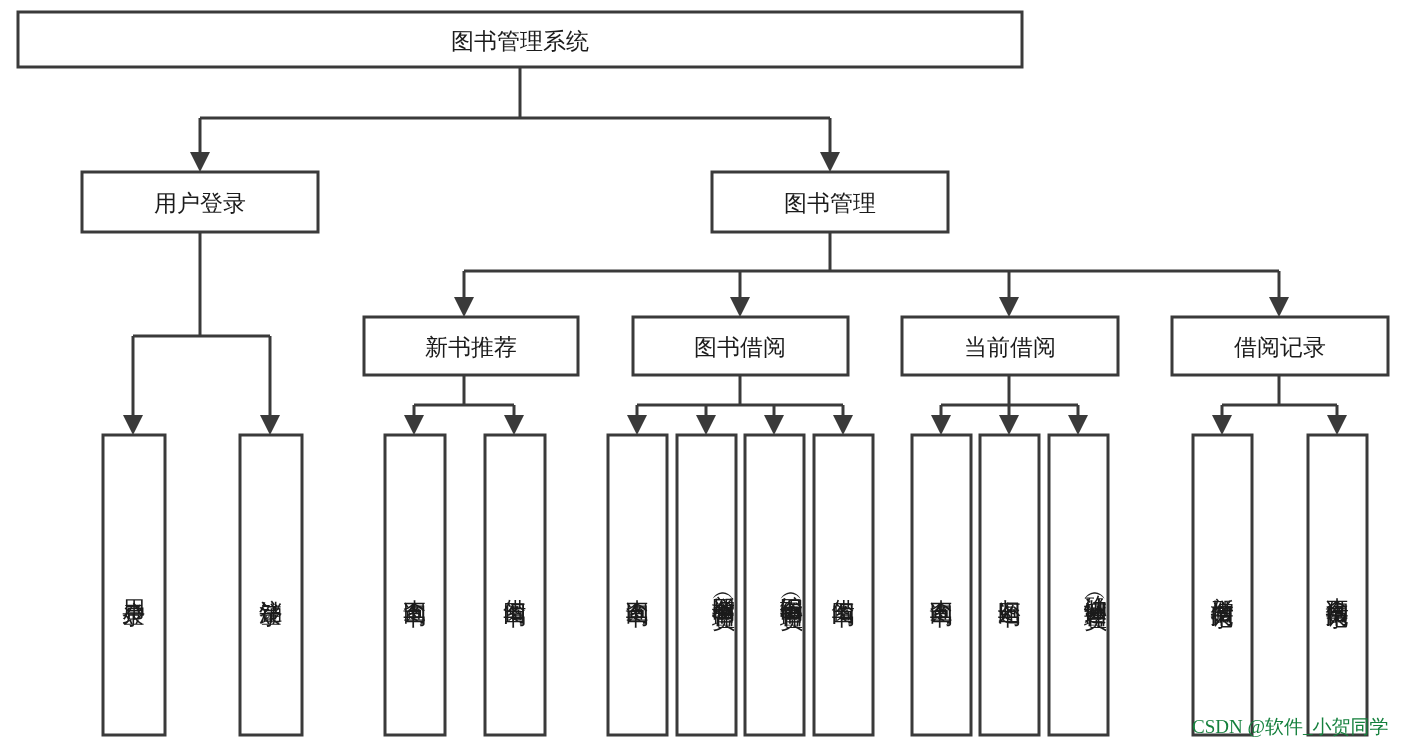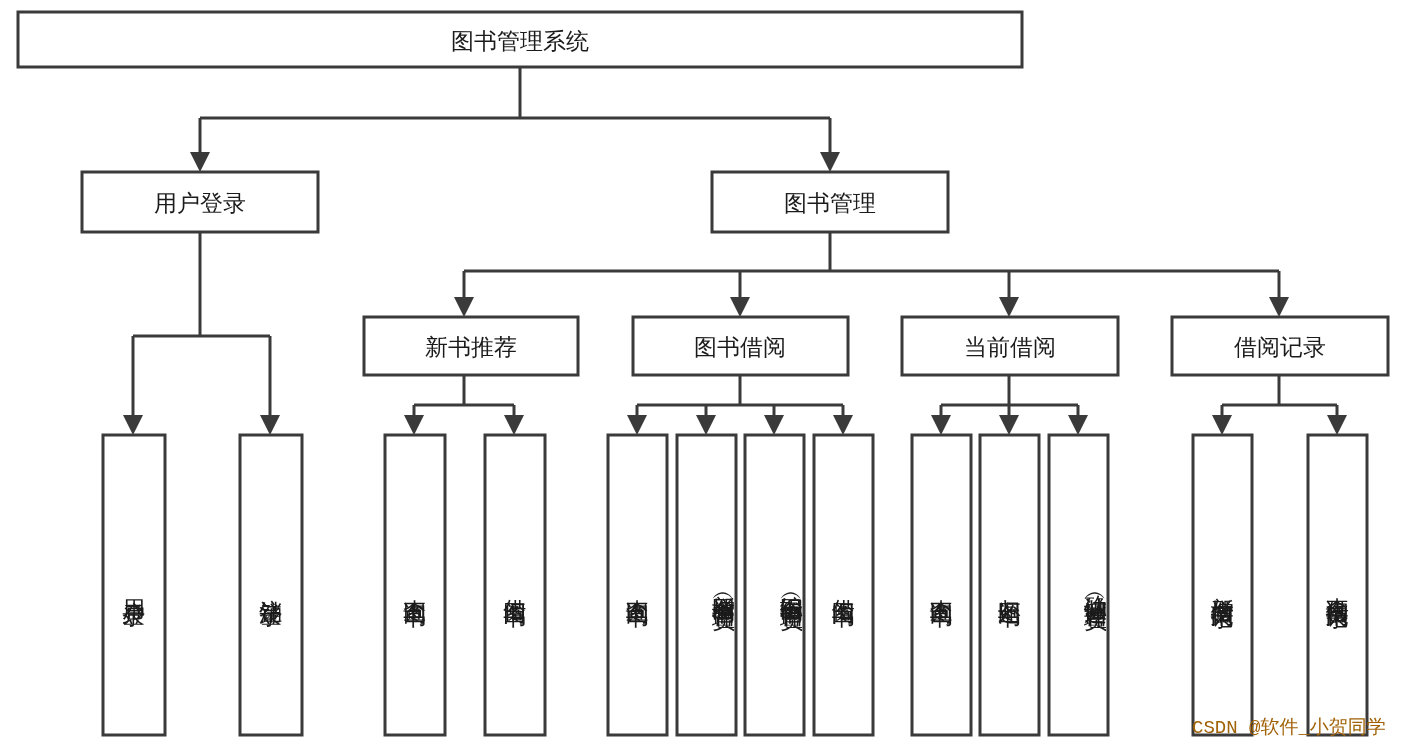--- a/index.html
+++ b/index.html
@@ -62,23 +62,23 @@
     display: flex;
     align-items: flex-start;
     justify-content: center;
     pointer-events: none;
   }
   .vlabel.center-v {
     align-items: center;
   }
   .watermark {
     position: absolute;
-    font-family: Liberation Mono, monospace;
+    font-family: Liberation Serif, serif;
     font-size: 19px;
-    color: #a16207;
+    color: #15803d;
     white-space: nowrap;
   }
 </style>
 </head>
 <body>
 
 <div id="diagram-root">
 
   <svg class="flow-canvas" viewBox="0 0 1405 747">
 

